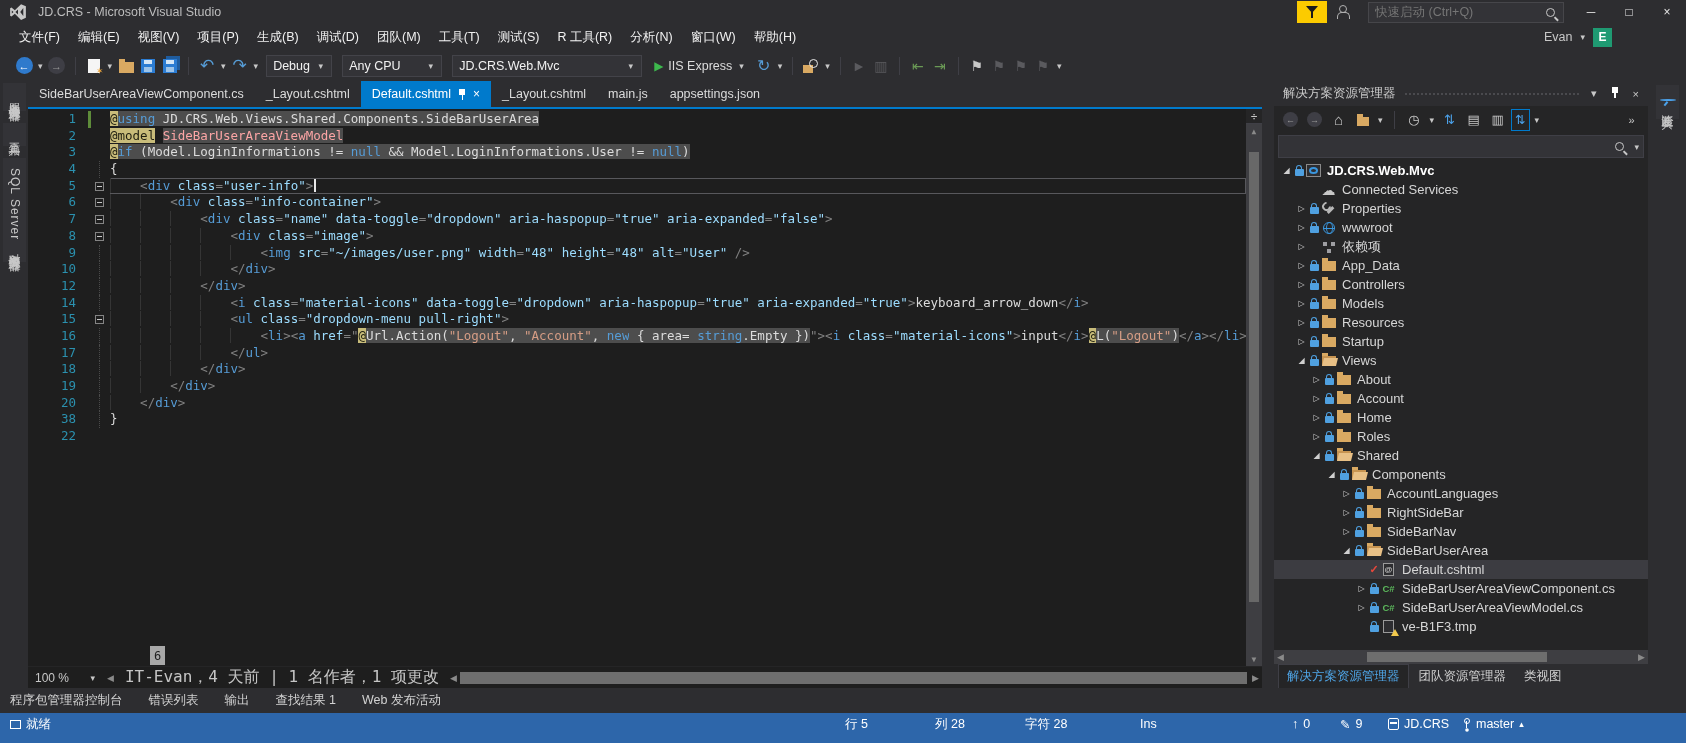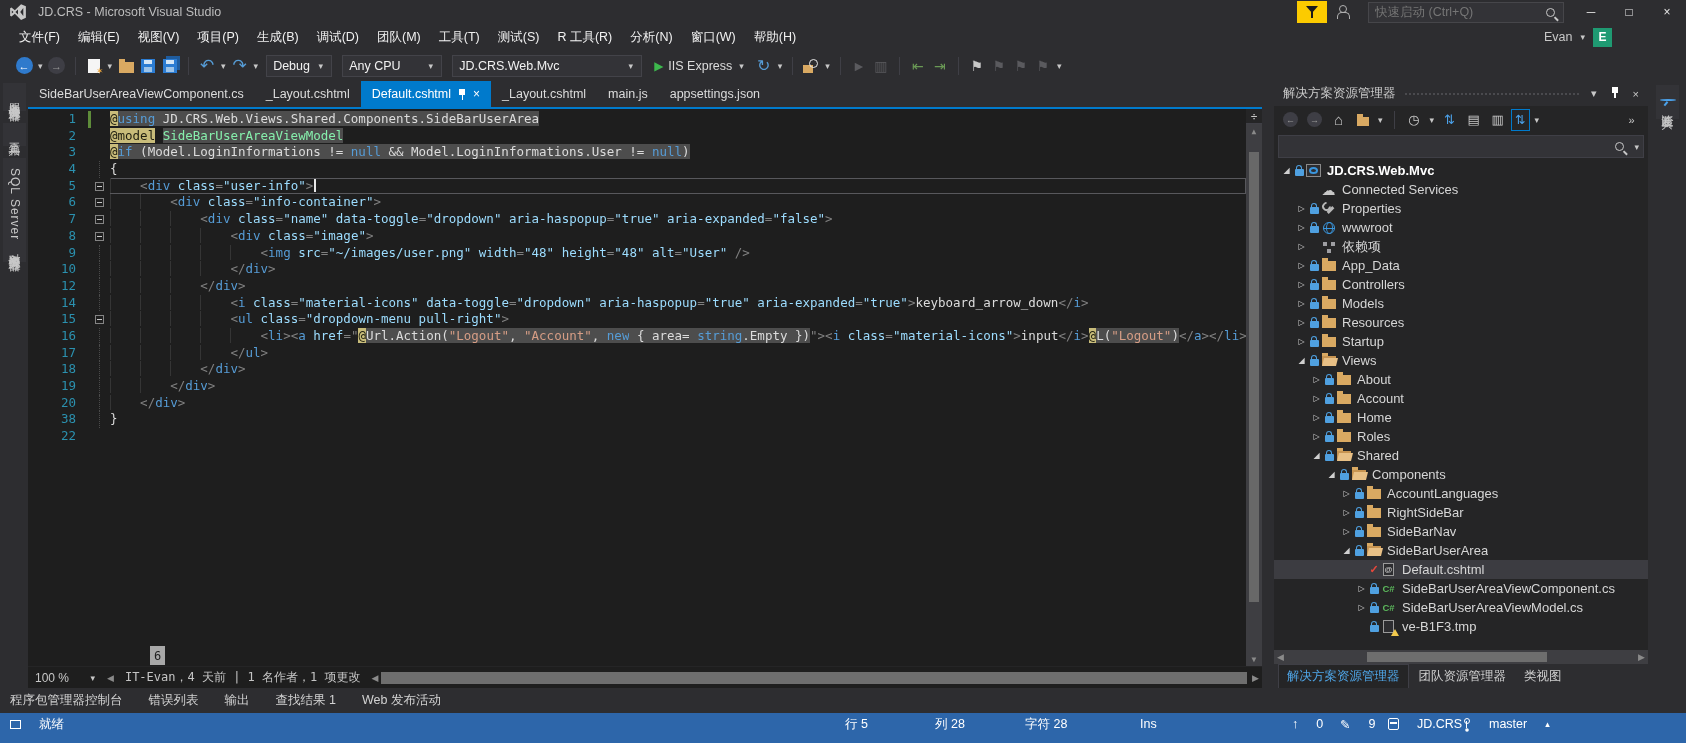--- a/index.html
+++ b/index.html
@@ -84,33 +84,33 @@
   .foldcol{width:22px;flex:none;display:flex;align-items:center;justify-content:center;position:relative;}
   .row.g .foldcol{box-shadow:inset 3px 0 0 #5e8c3a;}
   .fbox{width:9px;height:9px;border:1px solid #848484;position:relative;background:#1e1e1e;z-index:1;}
   .fbox::after{content:"";position:absolute;left:1px;right:1px;top:3px;height:1px;background:#c8c8c8;}
   .fline{position:absolute;left:50%;top:0;bottom:0;border-left:1px dotted #4a4a4a;}
   .codepart{flex:1;white-space:pre;position:relative;}
   .row.cur .codepart{box-shadow:inset 0 0 0 1px #58585c;}
   .caretbar{display:inline-block;width:1.5px;height:13px;background:#e8e8e8;vertical-align:-2px;margin-left:1px;}
   .ind{box-shadow:inset 1px 0 0 #353535;}
   .tk-p{color:#dcdcdc}.tk-d{color:#808080}.tk-t{color:#569cd6}.tk-n{color:#9cdcfe}
-  .tk-v{color:#9cdcfe}.tk-k{color:#569cd6}.tk-y{color:#86efac}.tk-s{color:#d69d85}
+  .tk-v{color:#9cdcfe}.tk-k{color:#569cd6}.tk-y{color:#fca5a5}.tk-s{color:#d69d85}
   .hl{background:#4d4d4d;}
   .tk-a{background:#c8bc7a;color:#1e1e10;}
   .badge6{position:absolute;left:122px;top:537px;width:15px;height:19px;background:#a8a8a8;color:#1e1e1e;
           display:flex;align-items:center;justify-content:center;font-size:12px;font-family:"DejaVu Sans Mono",monospace;}
   .vscroll{position:absolute;right:0;top:0;bottom:0;width:16px;background:#3e3e42;display:flex;flex-direction:column;align-items:center;}
   .vsplitgrip{width:16px;height:15px;background:#252526;color:#c8c8c8;font-size:11px;display:flex;align-items:center;justify-content:center;border-bottom:1px solid #3f3f46;}
   .sarrow{color:#8a8a8a;font-size:8px;height:14px;display:flex;align-items:center;}
   .vthumb{width:10px;background:#686868;flex:none;}
 
   .editorbottom{height:22px;display:flex;align-items:center;background:#1e1e1e;border-top:1px solid #252526;font-size:12px;color:#c8c8c8;}
   .zoombox{width:76px;height:20px;display:flex;align-items:center;justify-content:space-between;padding:0 7px;flex:none;}
-  .clens{padding:0 8px;white-space:nowrap;color:#c5c5c5;font-family:"DejaVu Sans Mono",monospace;font-size:12px;}
+  .clens{padding:0 8px;white-space:nowrap;color:#c5c5c5;font-family:"DejaVu Sans Mono",monospace;font-size:16px;}
   .harrow{color:#8a8a8a;font-size:9px;padding:0 3px;}
   .htrack{flex:1;height:14px;display:flex;align-items:center;margin-right:2px;}
   .hthumb{height:12px;background:#6e6e6e;width:100%;}
 
   .vsplit{width:12px;background:#2d2d30;}
 
   
   .sepanel{width:374px;background:#252526;display:flex;flex-direction:column;font-size:12.5px;}
   .setitle{height:25px;display:flex;align-items:center;padding:0 6px 0 9px;background:#2d2d30;color:#cccccc;gap:8px;}
   .setitle .grip{flex:1;height:5px;background-image:radial-gradient(#4a4a4e 1px,transparent 1.2px);background-size:4px 4px;margin-top:2px;}
@@ -153,21 +153,21 @@
   .ic-warn{position:absolute;right:-2px;bottom:0;width:0;height:0;border-left:4px solid transparent;border-right:4px solid transparent;border-bottom:7px solid #f2c94c;}
   .sehscroll{height:14px;background:#3e3e42;display:flex;align-items:center;margin-top:2px;}
   .sehscroll .hthumb{width:180px;margin-left:80px;height:10px;}
   .sebtabs{height:24px;display:flex;align-items:flex-end;background:#2d2d30;padding-left:4px;gap:2px;font-size:12.5px;}
   .sebtab{padding:3px 8px;color:#cfcfcf;}
   .sebtab.active{color:#4fa6e8;background:#252526;border:1px solid #3f3f46;border-bottom:none;}
 
   
   .paneltabs{height:25px;background:#2d2d30;display:flex;align-items:center;padding-left:10px;gap:26px;font-size:12.5px;color:#d2d2d2;}
   .statusbar{height:30px;background:#2d66aa;position:relative;color:#ffffff;font-size:12.5px;}
-  .sbitem{position:absolute;top:0;height:22px;display:flex;align-items:center;gap:18px;}
+  .sbitem{position:absolute;top:0;height:22px;display:flex;align-items:center;gap:5px;}
   .readyico{width:11px;height:9px;border:1.5px solid #fff;position:relative;}
   .ic-branch{width:9px;height:13px;position:relative;display:inline-block;}
   .ic-branch::before{content:"";position:absolute;left:3.5px;top:3px;height:7px;width:1.5px;background:#fff;}
   .ic-branch::after{content:"";position:absolute;left:2px;top:0;width:4px;height:4px;border-radius:50%;border:1.2px solid #fff;box-shadow:0 9px 0 -1.2px #fff;}
   .ic-repo{width:11px;height:12px;border:1.5px solid #fff;border-radius:2px;position:relative;}
   .ic-repo::after{content:"";position:absolute;left:1px;right:1px;top:3px;height:1.5px;background:#fff;}
 </style>
 </head>
 <body>
 

